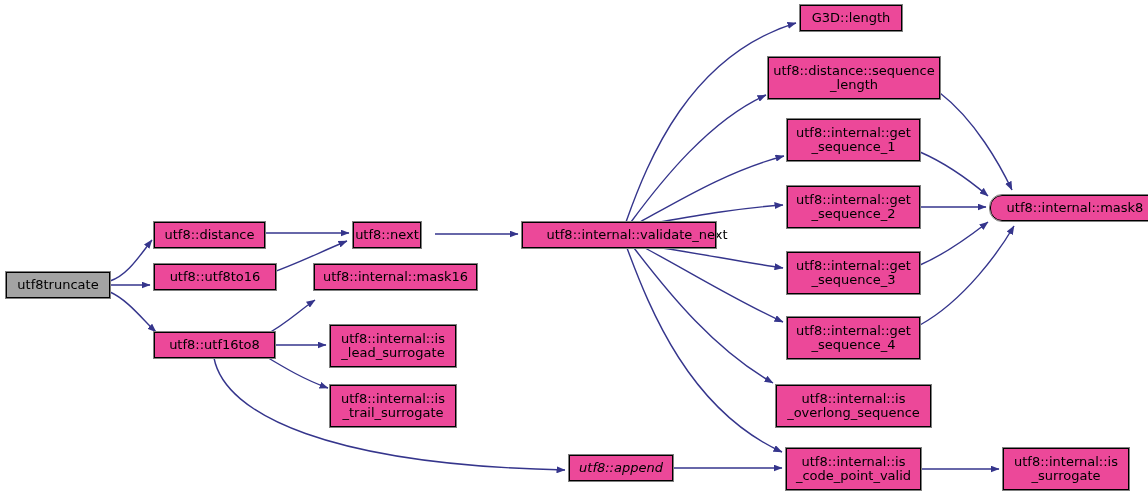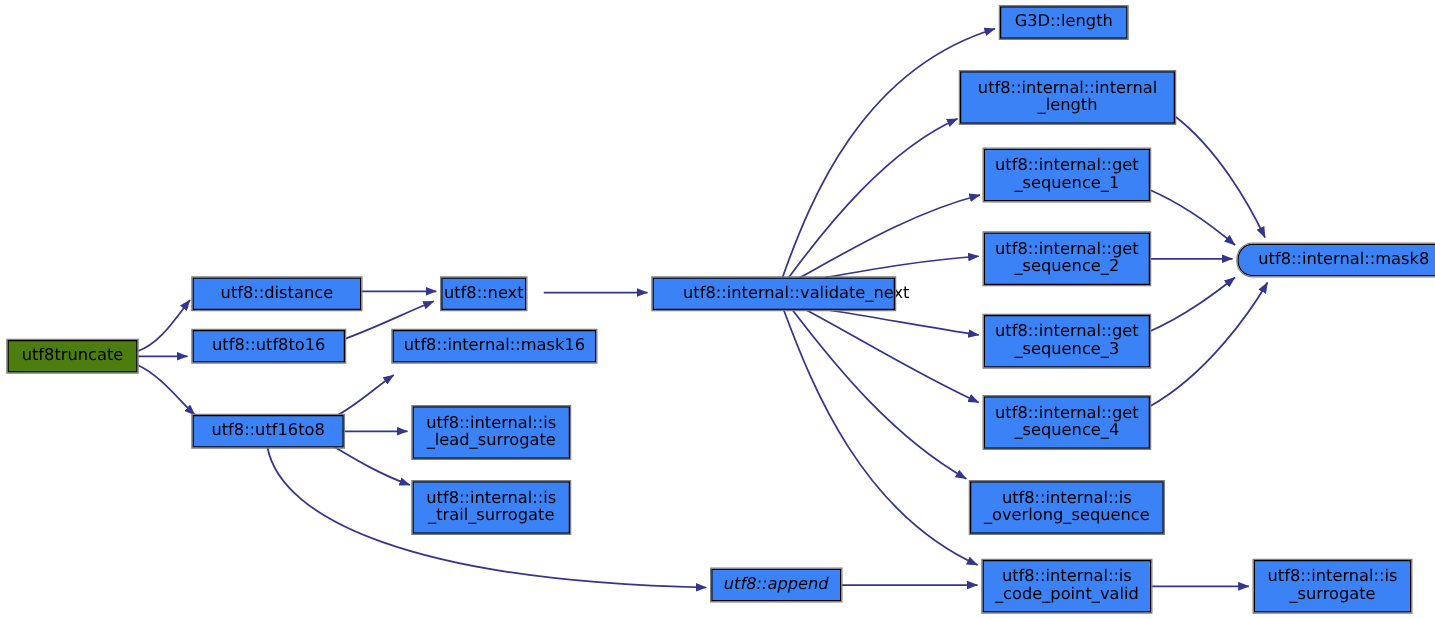--- a/index.html
+++ b/index.html
@@ -23,33 +23,33 @@
     height: 495px;
     pointer-events: none;
   }
   .node {
     position: absolute;
     box-sizing: border-box;
     display: flex;
     align-items: center;
     justify-content: center;
     text-align: center;
-    background: #3b82f6;
+    background: #ec4899;
     border: 1px solid #000000;
     outline: 1px solid #7f7f7f;
     outline-offset: 0px;
     color: #000000;
     font-size: 13px;
     line-height: 14px;
     letter-spacing: 0px;
     white-space: pre-line;
     z-index: 5;
   }
   .node.highlight {
-    background: #4d7c0f;
+    background: #a3a3a3;
   }
 </style>
 </head>
 <body>
 
 <div id="graph">
   <svg id="edge-layer" viewBox="0 0 1148 495" xmlns="http://www.w3.org/2000/svg">
     <defs>
       <marker id="arrowhead" markerWidth="9" markerHeight="7" refX="8.5" refY="3.5" orient="auto" markerUnits="userSpaceOnUse">
         <polygon points="0 0, 9 3.5, 0 7" fill="#35358c"></polygon>
@@ -78,33 +78,33 @@
         <path d="M940,93 C975,120 1000,165 1012,190" fill="none" stroke="#35358c" stroke-width="1.4" marker-end="url(#arrowhead)"></path>
         <path d="M920,152 C950,165 975,185 988,196" fill="none" stroke="#35358c" stroke-width="1.4" marker-end="url(#arrowhead)"></path>
         <path d="M920,207 L986,207" fill="none" stroke="#35358c" stroke-width="1.4" marker-end="url(#arrowhead)"></path>
         <path d="M920,265 C950,252 975,232 988,222" fill="none" stroke="#35358c" stroke-width="1.4" marker-end="url(#arrowhead)"></path>
         <path d="M920,325 C965,300 1000,250 1014,226" fill="none" stroke="#35358c" stroke-width="1.4" marker-end="url(#arrowhead)"></path>
         <path d="M921,469 L999,469" fill="none" stroke="#35358c" stroke-width="1.4" marker-end="url(#arrowhead)"></path>
       </g>
   </svg>
   <div id="nodes-group">
       <div class="node highlight" style="left: 6px; top: 272px; width: 104px; height: 26px;">utf8truncate</div>
-      <div class="node" style="left: 154px; top: 222px; width: 135px; height: 26px;">utf8::distance</div>
+      <div class="node" style="left: 154px; top: 222px; width: 111px; height: 26px;">utf8::distance</div>
       <div class="node" style="left: 154px; top: 264px; width: 122px; height: 26px;">utf8::utf8to16</div>
       <div class="node" style="left: 154px; top: 332px; width: 121px; height: 26px;">utf8::utf16to8</div>
       <div class="node" style="left: 353px; top: 222px; width: 68px; height: 26px;">utf8::next</div>
       <div class="node" style="left: 314px; top: 264px; width: 163px; height: 26px;">utf8::internal::mask16</div>
       <div class="node" style="left: 330px; top: 325px; width: 126px; height: 42px;">utf8::internal::is
 _lead_surrogate</div>
       <div class="node" style="left: 330px; top: 385px; width: 126px; height: 42px;">utf8::internal::is
 _trail_surrogate</div>
       <div class="node" style="left: 522px; top: 222px; width: 194px; height: 26px; padding-left: 36px;">utf8::internal::validate_next</div>
       <div class="node" style="left: 569px; top: 455px; width: 104px; height: 26px; font-style: italic;">utf8::append</div>
       <div class="node" style="left: 800px; top: 5px; width: 102px; height: 26px;">G3D::length</div>
-      <div class="node" style="left: 768px; top: 57px; width: 172px; height: 42px;">utf8::internal::internal
+      <div class="node" style="left: 768px; top: 57px; width: 172px; height: 42px;">utf8::distance::sequence
 _length</div>
       <div class="node" style="left: 787px; top: 119px; width: 133px; height: 42px;">utf8::internal::get
 _sequence_1</div>
       <div class="node" style="left: 787px; top: 186px; width: 133px; height: 42px;">utf8::internal::get
 _sequence_2</div>
       <div class="node" style="left: 787px; top: 252px; width: 133px; height: 42px;">utf8::internal::get
 _sequence_3</div>
       <div class="node" style="left: 787px; top: 317px; width: 133px; height: 42px;">utf8::internal::get
 _sequence_4</div>
       <div class="node" style="left: 776px; top: 385px; width: 155px; height: 42px;">utf8::internal::is

